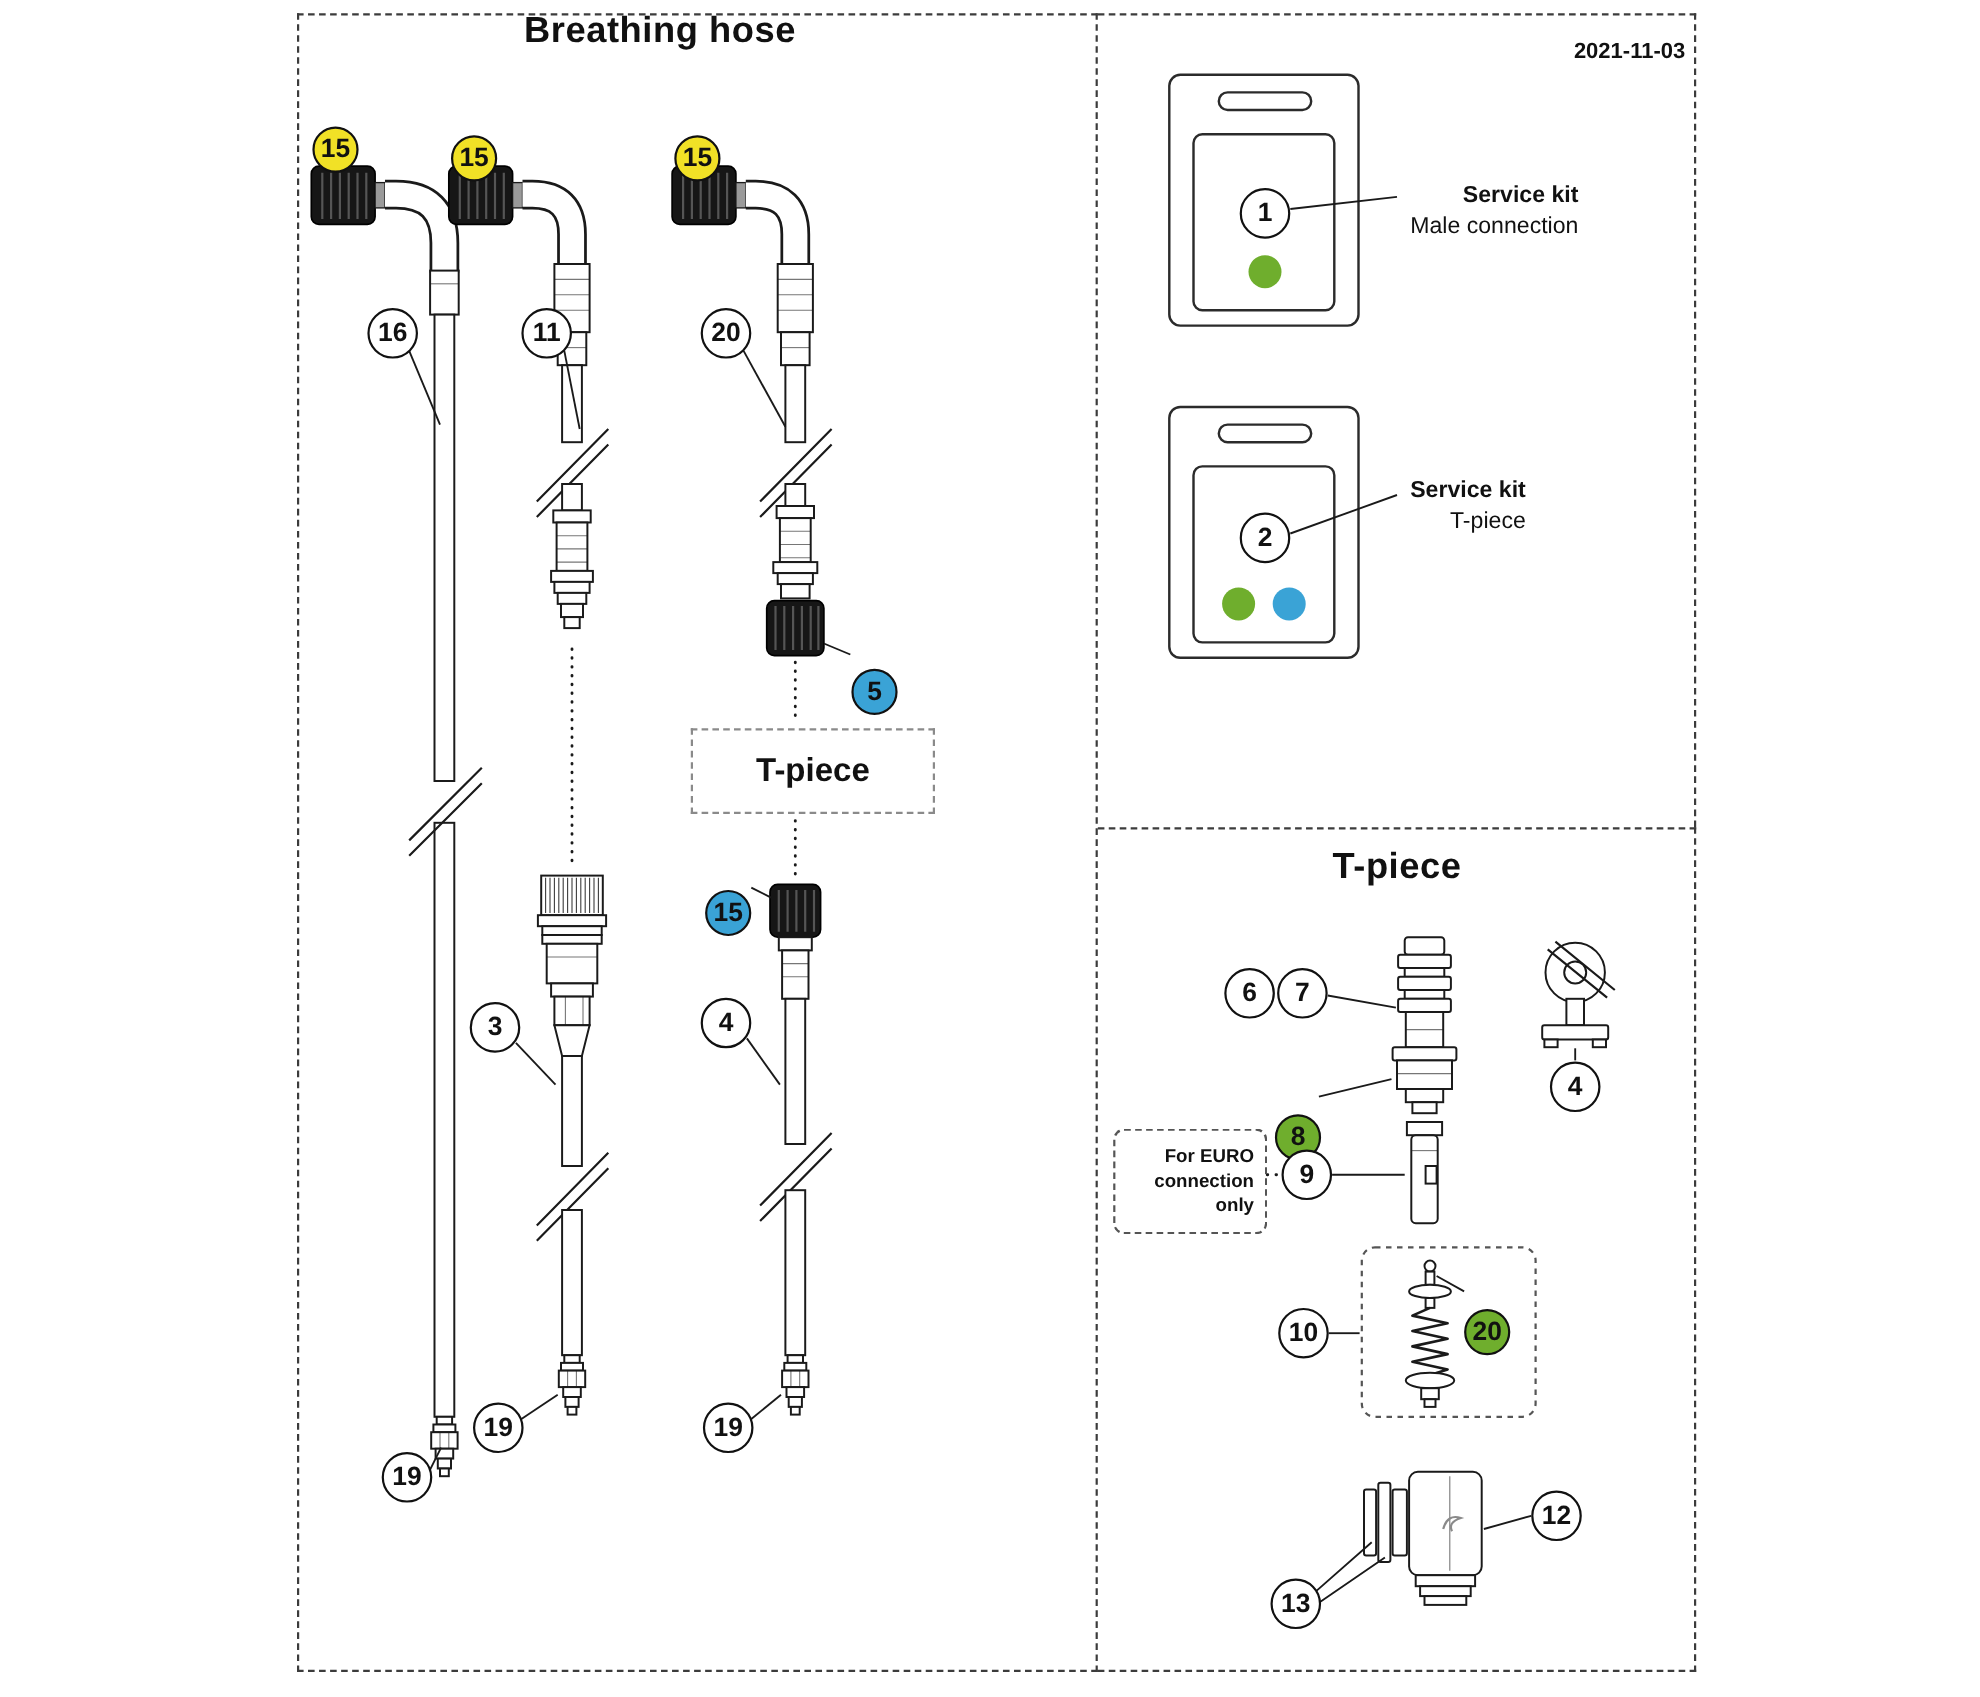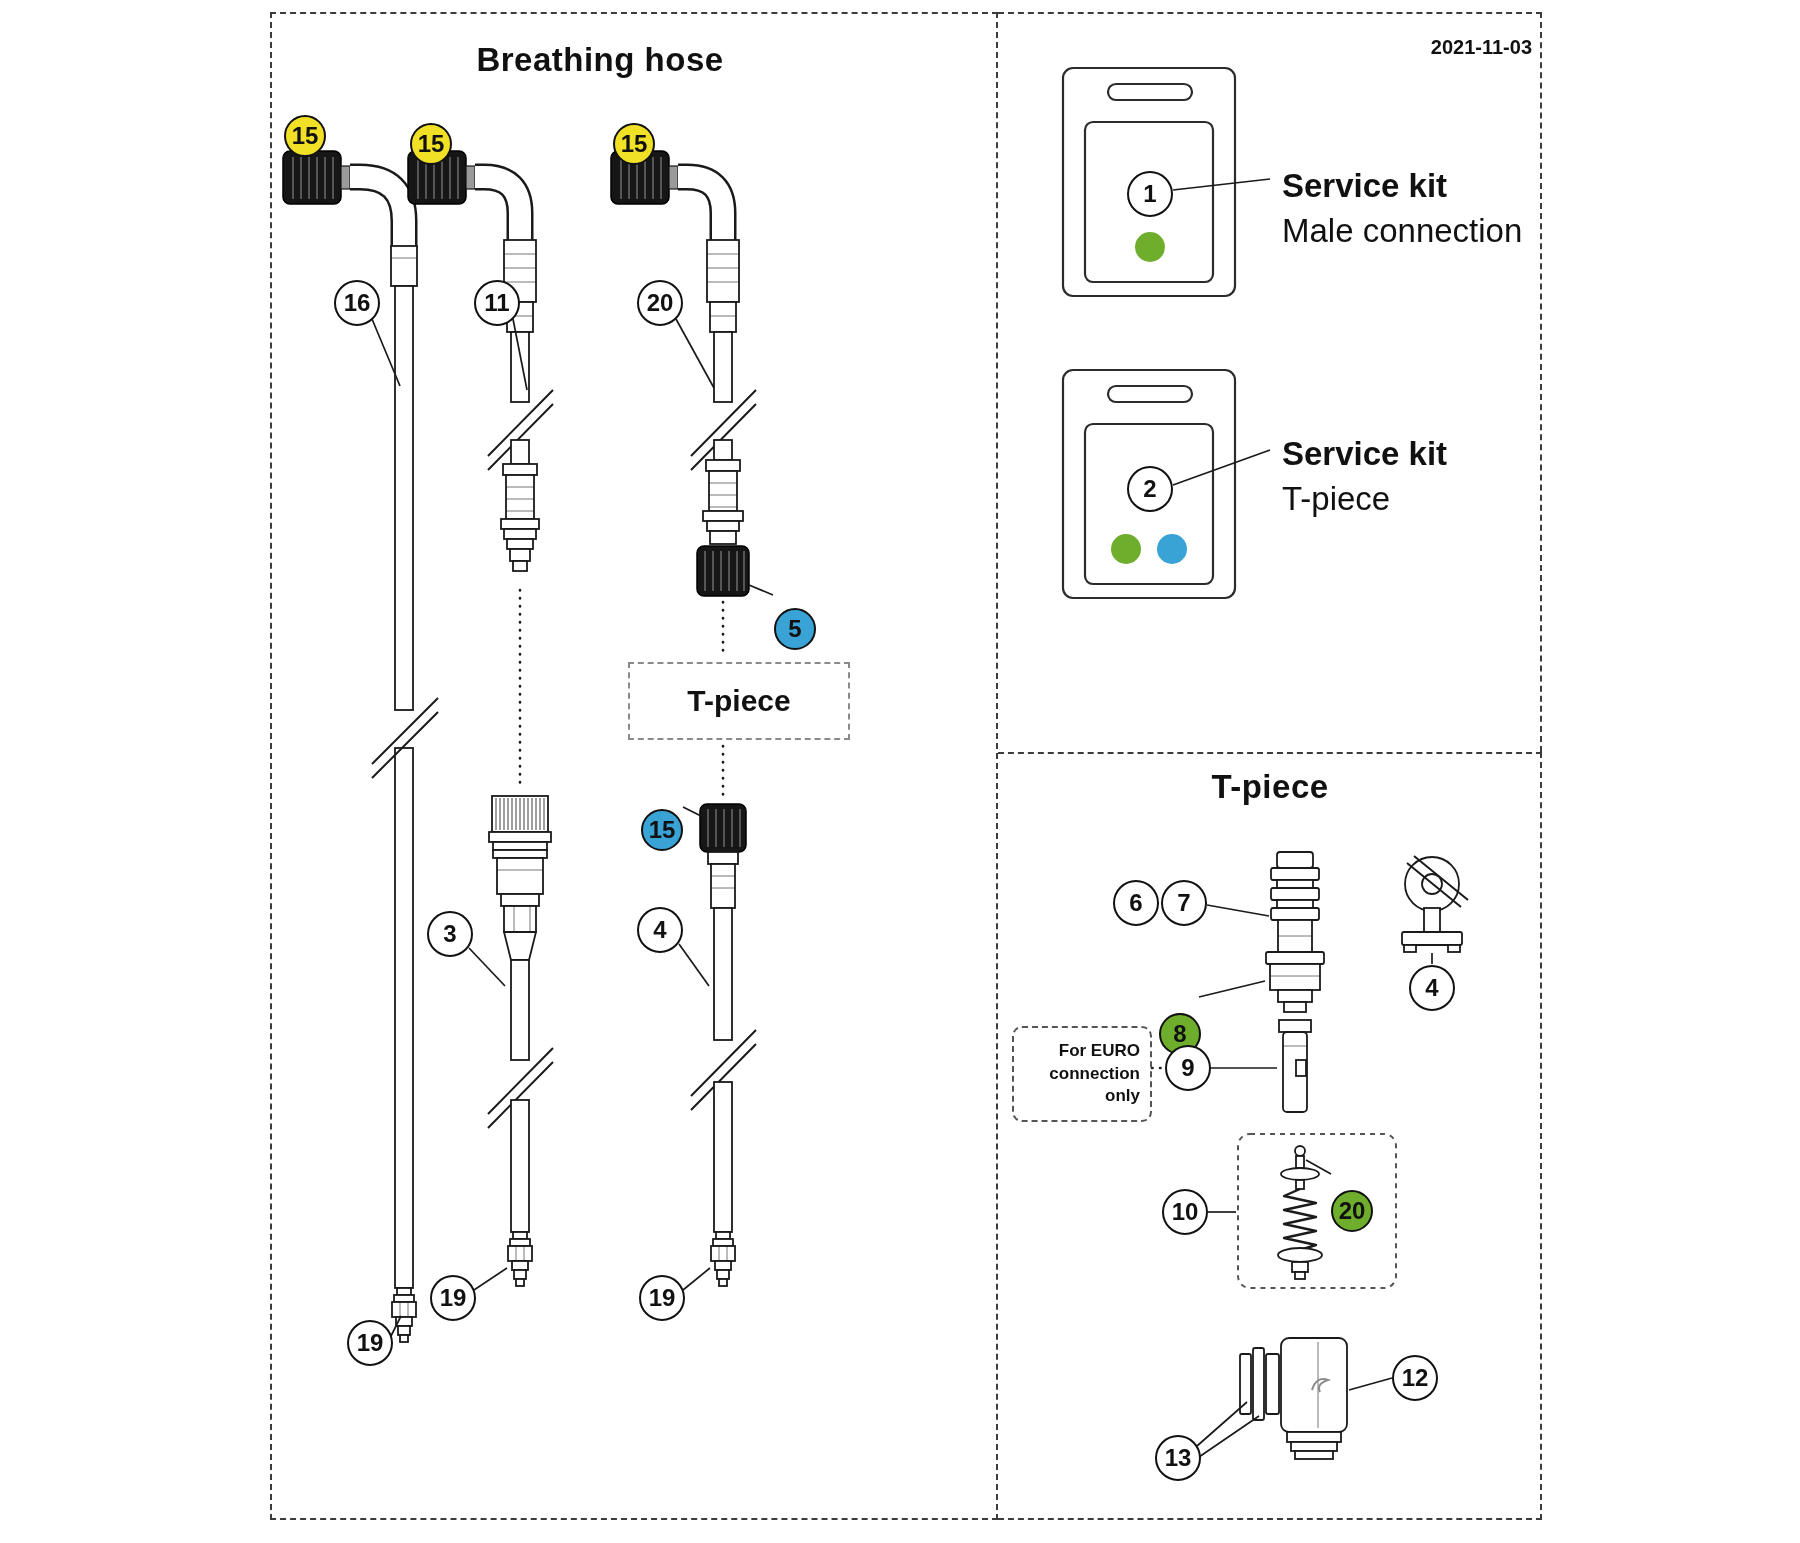--- a/index.html
+++ b/index.html
@@ -9,21 +9,21 @@
   .panel.no-left{border-left:none;}
   .panel.no-bottom{border-bottom:none;}
   .title{position:absolute;text-align:center;font-size:33px;font-weight:600;letter-spacing:.5px;}
   .date{position:absolute;font-size:20px;font-weight:bold;}
   .tbox{position:absolute;left:628px;top:662px;width:222px;height:78px;border:2px dashed #8a8a8a;
         background:#fff;display:flex;align-items:center;justify-content:center;
         font-size:30px;font-weight:600;box-sizing:border-box;z-index:4;}
   .euro{position:absolute;left:1012px;top:1026px;width:140px;height:96px;border:2px dashed #555;
         border-radius:10px;display:flex;align-items:center;justify-content:center;text-align:right;
         font-size:17px;font-weight:bold;line-height:1.35;padding:4px 10px;box-sizing:border-box;z-index:4;}
-  .kitlabel{position:absolute;font-size:33px;line-height:1.35;z-index:4;}
+  .kitlabel{position:absolute;font-size:21px;line-height:1.35;z-index:4;text-align:right;}
   .kittitle{font-weight:bold;}
   .callout{position:absolute;width:46px;height:46px;border:2.5px solid #111;border-radius:50%;
            background:#fff;display:flex;align-items:center;justify-content:center;
            font-size:24px;font-weight:bold;transform:translate(-50%,-50%);z-index:6;box-sizing:border-box;}
   .callout.sm{width:42px;height:42px;font-size:24px;margin-top:32px;}
   .callout.yellow{background:#f1e126;}
   .callout.blue{background:#3aa3d6;}
   .callout.green{background:#6fae2d;}
   .dot{position:absolute;width:30px;height:30px;border-radius:50%;transform:translate(-50%,-50%);z-index:5;}
   .dot.green{background:#6fae2d;}
@@ -258,21 +258,21 @@
       <path class="lead" d="M1208 1212 L1236 1212"></path>
       <path class="lead" d="M1331 1174 L1306 1160"></path>
       <path class="lead" d="M1392 1378 L1349 1390"></path>
       <path class="lead" d="M1197 1446 L1247 1402 M1199 1457 L1259 1416"></path>
       <path class="lead" d="M1432 964 L1432 953"></path>
     </g>
   </svg>
 
   <div class="date" style="left:1310px;top:16px;width:222px;text-align:right;margin-top:20px;">2021-11-03</div>
 
-  <div class="title" style="left:270px;top:41px;width:660px;">Breathing hose</div>
+  <div class="title" style="left:270px;top:8px;width:660px;">Breathing hose</div>
   <div class="title" style="left:998px;top:768px;width:544px;">T-piece</div>
 
   <div class="tbox">
     <span>T-piece</span>
   </div>
 
   <div class="euro">
     <span>For EURO connection only</span>
   </div>
 

